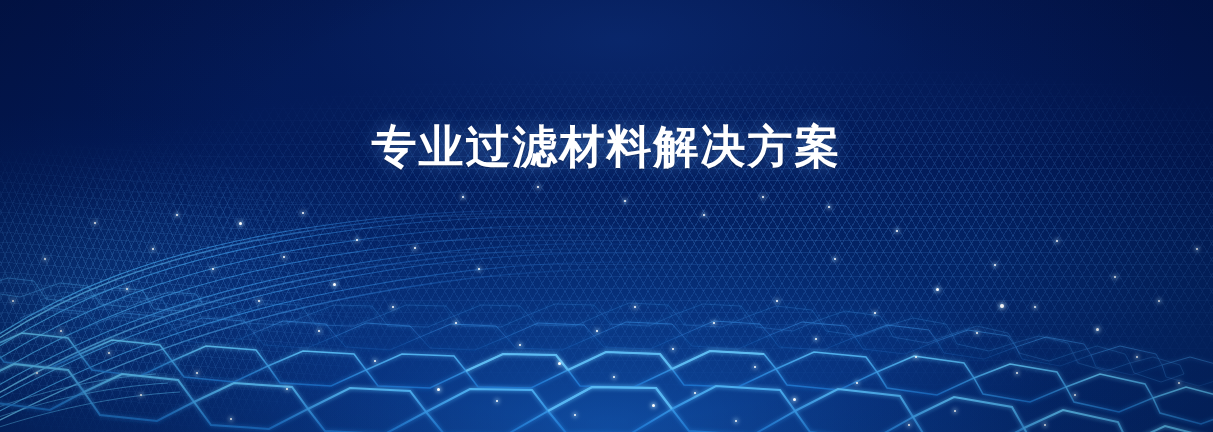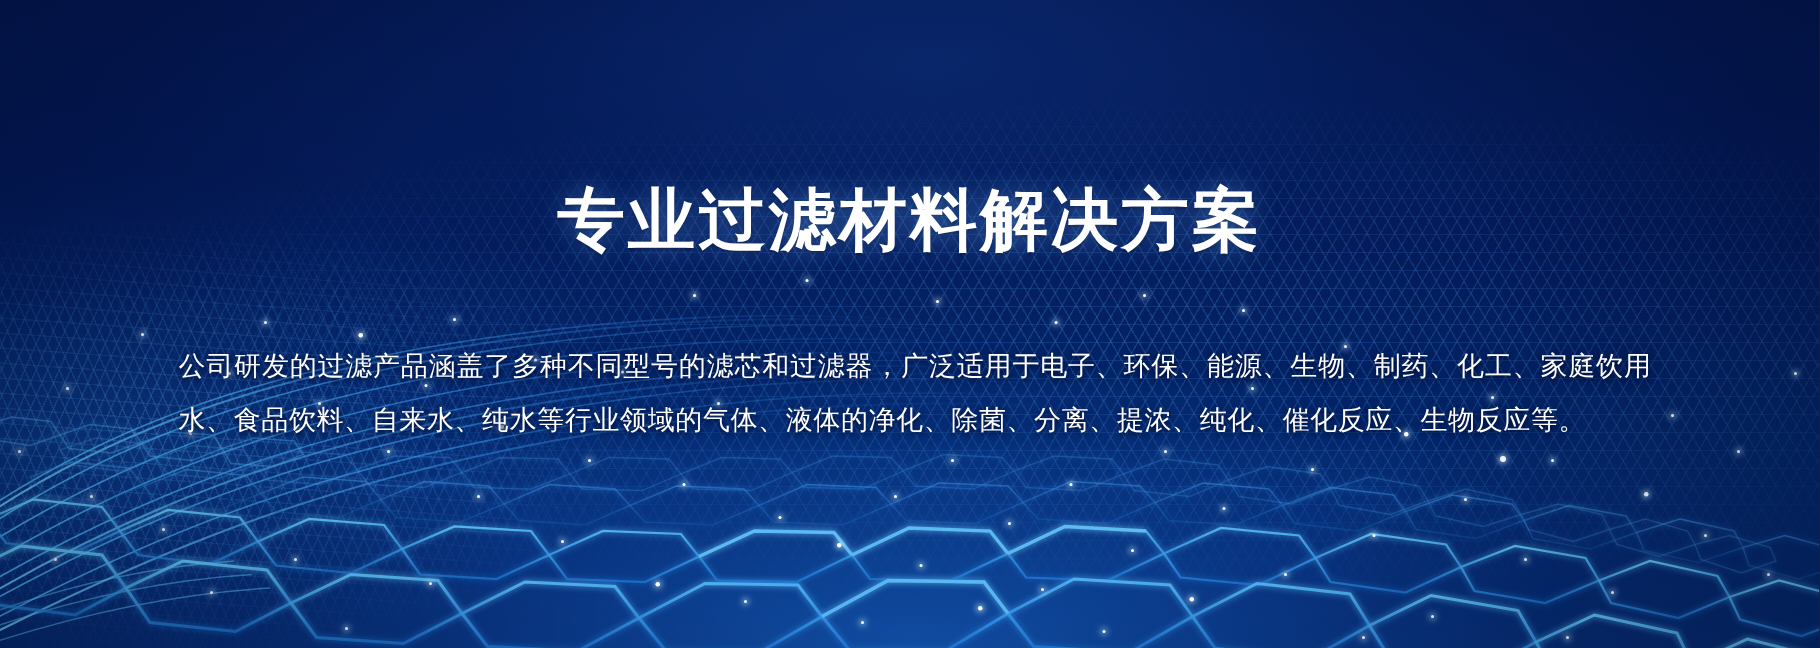--- a/index.html
+++ b/index.html
@@ -414,16 +414,15 @@
     <i style="left:126px; top:288px; width:2px;  height:2px;"></i>
     <i style="left:462px; top:196px; width:2px;  height:2px;"></i>
     <i style="left:908px; top:424px; width:2px;  height:2px;"></i>
     <i style="left:1044px;top:424px; width:2px;  height:2px;"></i>
   </div>
 
   <div class="layer bg-vignette"></div>
 
   <div class="content">
     <div class="title">专业过滤材料解决方案</div>
-    <div class="desc">公司研发的过滤产品涵盖了多种不同型号的滤芯和过滤器，广泛适用于电子、环保、能源、生物、制药、化工、家庭饮用水、食品饮料、自来水、纯水等行业领域的气体、液体的净化、除菌、分离、提浓、纯化、催化反应、生物反应等。</div>
   </div>
 
 </div>
 
 </body></html>

